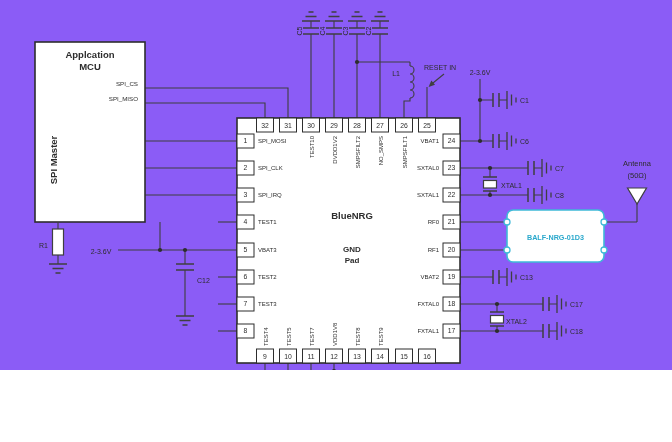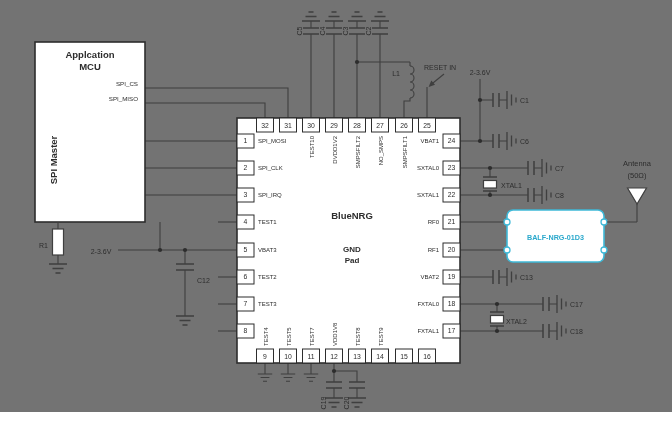--- a/index.html
+++ b/index.html
@@ -1,16 +1,16 @@
 <!DOCTYPE html>
 <html><head>
 <meta charset="utf-8">
 <style>
   html,body{margin:0;padding:0;background:#ffffff;}
-  .stage{width:672px;height:412px;background:#737373;position:relative;overflow:hidden;
+  .stage{width:672px;height:370px;background:#8b5cf6;position:relative;overflow:hidden;
          font-family:"Liberation Sans",sans-serif;}
   svg{display:block;}
   svg text{font-family:"Liberation Sans",sans-serif;fill:#2d2d2d;}
   .wire{stroke:#3f3f3f;stroke-width:1.1;fill:none;}
   .plate{stroke:#3f3f3f;stroke-width:1.5;fill:none;}
   .box{fill:#ffffff;stroke:#2d2d2d;stroke-width:1.6;}
   .pinbox{fill:#ffffff;stroke:#2d2d2d;stroke-width:1;}
   .pinnum{font-size:6.8px;text-anchor:middle;}
   .pinlbl{font-size:6px;}
   .complbl{font-size:7px;}

